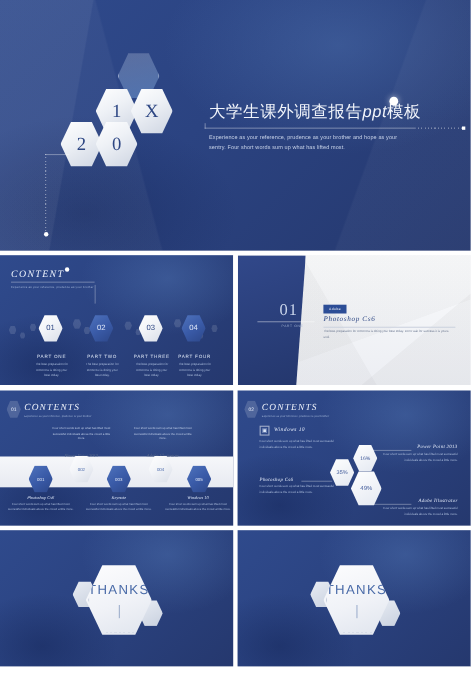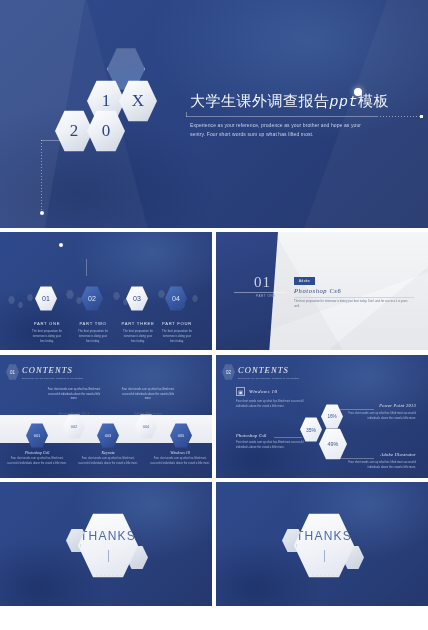--- a/index.html
+++ b/index.html
@@ -50,21 +50,21 @@
   .hx.topglass { background: linear-gradient(170deg, rgba(255,255,255,.22) 0%, rgba(93,131,190,.75) 100%);
     border:0; }
   .hx.topglass::after{ content:""; position:absolute; inset:0;
     box-shadow: inset 0 0 0 1px rgba(255,255,255,.45); }
 
   #slide1 .ttl {
     position:absolute; left:190px; top:92px;
     color:#f1f4fa; font-size:15px; letter-spacing:.5px;
     font-family:"DejaVu Sans", sans-serif; font-weight:400; white-space:nowrap;
   }
-  #slide1 .ttl .em { font-style: italic; font-family:Liberation Mono, monospace; }
+  #slide1 .ttl .em { font-style: italic; font-family:Liberation Sans, sans-serif; }
   #slide1 .subrule { position:absolute; left:186px; top:116px; width:192px; height:1px;
     background:rgba(255,255,255,.35); }
   #slide1 .subrule::before{content:"";position:absolute;left:0;top:-4px;width:1px;height:5px;background:rgba(255,255,255,.35);}
   #slide1 .sub {
     position:absolute; left:190px; top:121px; width:172px;
     color:#c7d2e8; font-size:5px; line-height:1.85; letter-spacing:.1px;
   }
   #slide1 .dot-big { position:absolute; left:354px; top:88px; width:8px; height:8px;
     border-radius:50%; background:#fff; box-shadow:0 0 6px rgba(255,255,255,.6); }
   #slide1 .dotline { position:absolute; left:380px; top:116px; width:40px; height:1px;
@@ -230,20 +230,25 @@
     <div class="subrule"></div>
     <div class="sub">Experience as your reference, prudence as your brother and hope as your sentry. Four short words sum up what has lifted most.</div>
     <div class="dotline"></div>
     <div class="lbracket"></div>
     <div class="lvert"></div>
   </div>
 
   <div class="divider" style="left:0; top:228px; width:428px; height:4px;"></div>
 
   <div class="slide navybg" id="slide2">
+    <div class="s-head">
+      <div class="h">CONTENT</div>
+      <div class="hrule"></div>
+      <div class="hsub">Experience as your reference, prudence as your brother</div>
+    </div>
     <div class="headdot"></div>
     <div class="connector"></div>
 
     <div class="bubbles">
       <div class="bub" style="left:8px;  top:64px; width:7px;  height:8px;"></div>
       <div class="bub" style="left:18px; top:70px; width:5px;  height:6px;"></div>
       <div class="bub" style="left:27px; top:62px; width:6px;  height:7px;"></div>
       <div class="bub" style="left:66px; top:58px; width:8px;  height:9px;"></div>
       <div class="bub" style="left:76px; top:65px; width:6px;  height:7px;"></div>
       <div class="bub" style="left:86px; top:69px; width:5px;  height:6px;"></div>

